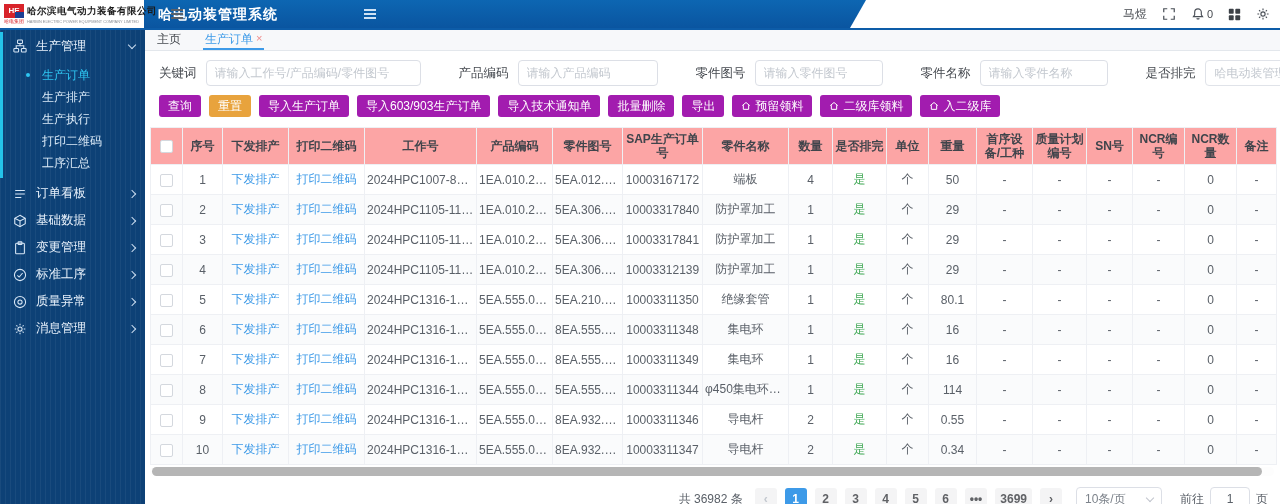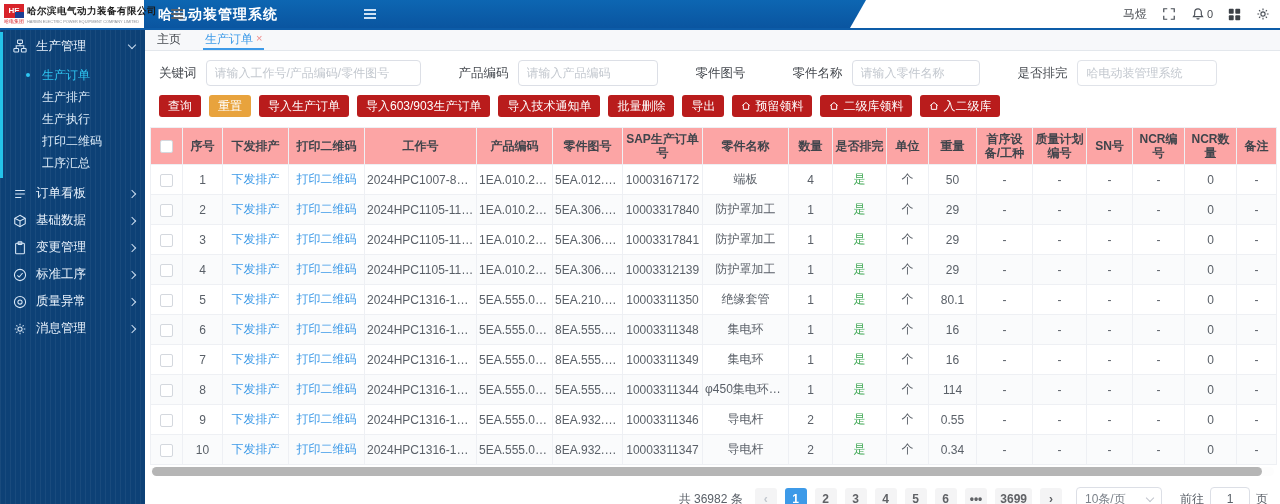--- a/index.html
+++ b/index.html
@@ -72,21 +72,21 @@
   .finput { height:26px; border:1px solid #dcdfe6; border-radius:4px; padding:0 8px;
     font-size:12px; color:#6d28d9; outline:none; font-family:inherit; background:#fff; }
   .finput::placeholder { color:#c3c8cf; }
   .fselect { height:26px; border:1px solid #e0e3e9; border-radius:4px; display:flex;
     align-items:center; justify-content:space-between; padding:0 9px; background:#fff; cursor:pointer; }
   .ph { font-size:12px; color:#c3c8cf; }
   .chev-sm { width:6px; height:6px; border-right:1.2px solid #c0c4cc; border-bottom:1.2px solid #c0c4cc;
     transform:rotate(45deg); margin-top:-3px; }
 
   .toolbar { display:flex; gap:8px; padding:9px 0 0 14px; }
-  .btn { height:22px; border:none; border-radius:3px; background:#b91c1c; color:#fff;
+  .btn { height:22px; border:none; border-radius:3px; background:#a21caf; color:#fff;
     font-size:12px; padding:0 9px; display:flex; align-items:center; gap:4px; cursor:pointer;
     font-family:inherit; white-space:nowrap; }
   .btn.warn { background:#e8a33d; }
   .bic { display:flex; align-items:center; }
   .bic svg { width:10px; height:10px; }
 
   .table-wrap { margin:10px 4px 0 5px; }
   table { border-collapse:collapse; table-layout:fixed; width:1126px; font-size:12px; }
   th,td { border:1px solid #eef0f4; text-align:center; overflow:hidden; }
   th { height:37px; font-weight:700; color:#3f444b; line-height:14px; padding:2px 2px;
@@ -297,20 +297,21 @@
         <div class="filter-item">
           <span class="flabel">关键词</span>
           <input class="finput" placeholder="请输入工作号/产品编码/零件图号" style="width: 215px;">
         </div>
         <div class="filter-item">
           <span class="flabel">产品编码</span>
           <input class="finput" placeholder="请输入产品编码" style="width: 140px;">
         </div>
         <div class="filter-item">
           <span class="flabel">零件图号</span>
+          <input class="finput" placeholder="请输入零件图号" style="width: 128px;">
         </div>
         <div class="filter-item">
           <span class="flabel">零件名称</span>
           <input class="finput" placeholder="请输入零件名称" style="width: 128px;">
         </div>
         <div class="filter-item">
           <span class="flabel">是否排完</span>
           <div class="fselect" style="width: 140px;">
             <span class="ph">哈电动装管理系统</span>
           </div>

